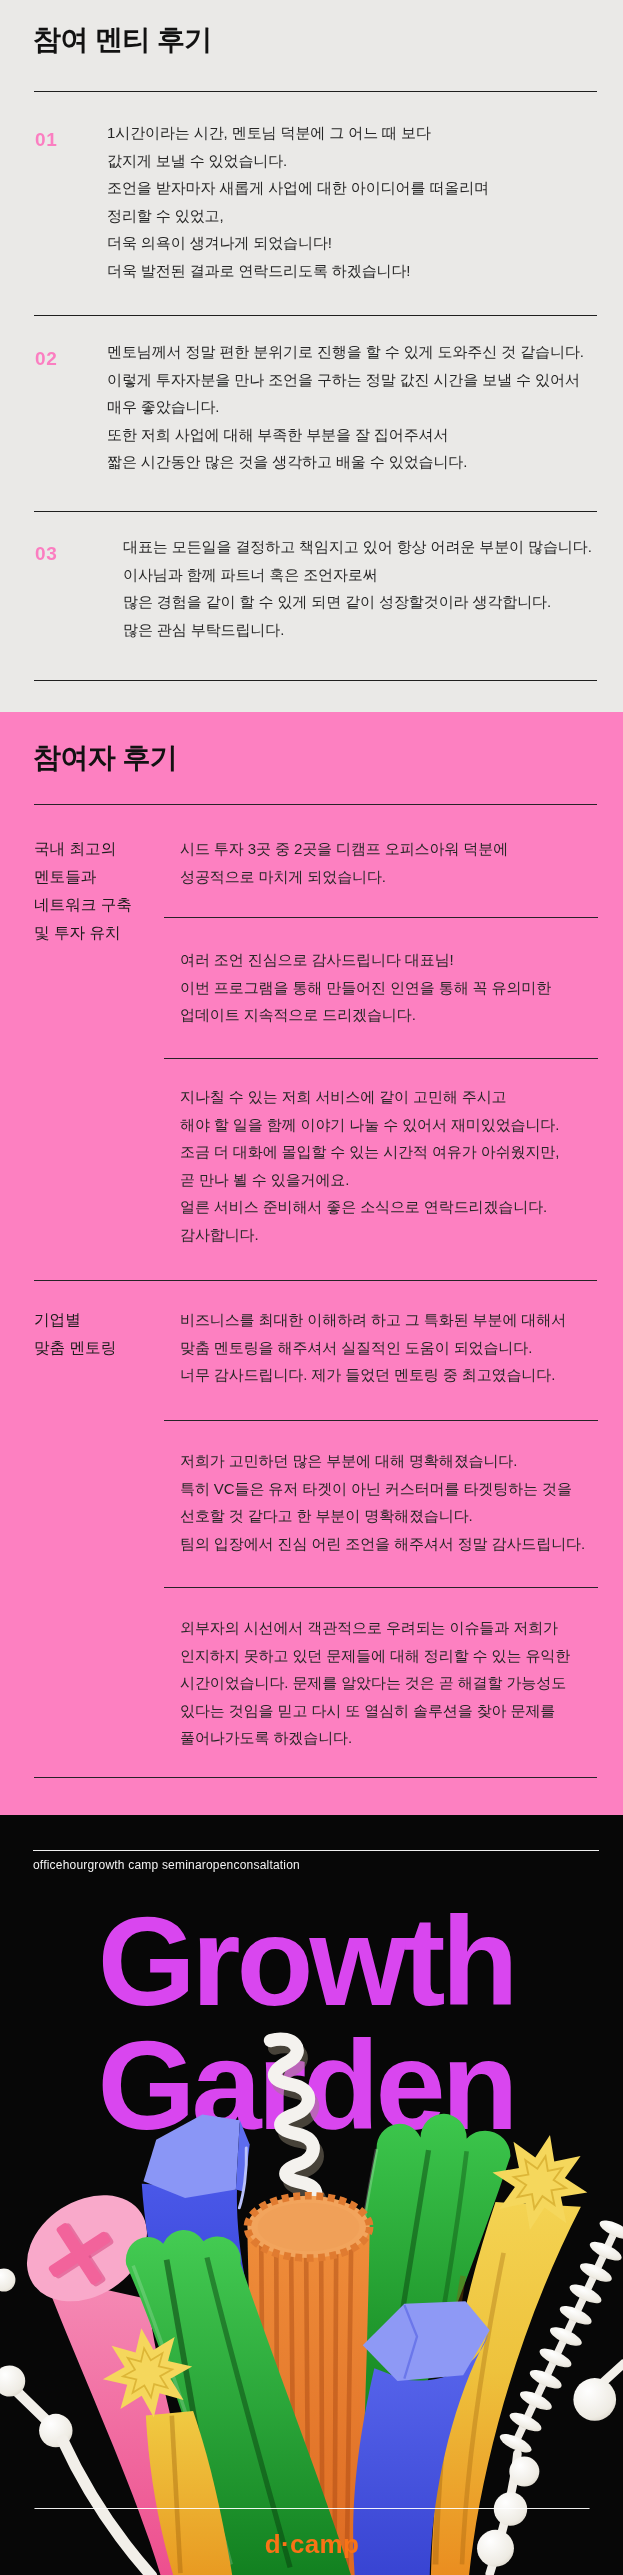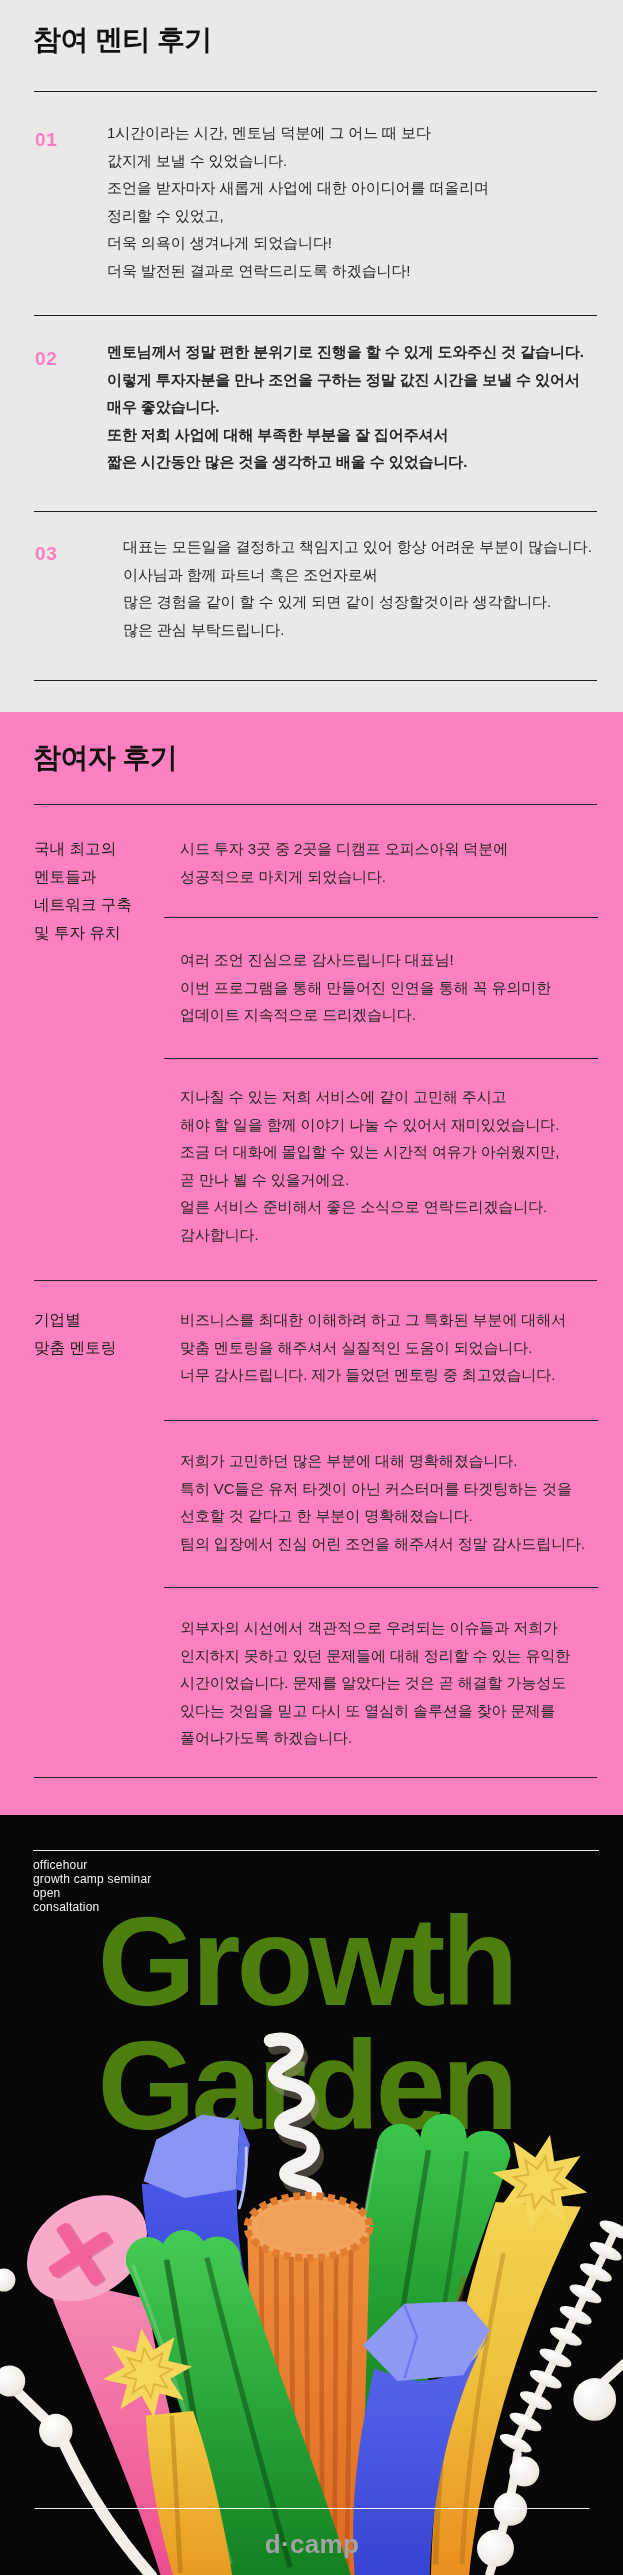--- a/index.html
+++ b/index.html
@@ -16,26 +16,26 @@
   .rule-dark{height:1.2px;background:#1f1f1f;}
   .num{font-size:19px;font-weight:700;color:#fb7ec1;letter-spacing:0.6px;line-height:1;}
   .body-txt{font-size:15px;line-height:27.5px;color:#262626;letter-spacing:-0.1px;margin-left:16px;}
   
   .sec-pink{left:0;top:712px;width:624px;height:1103px;background:#fd80c1;}
   .sec-pink .rule-dark{background:#272228;}
   .cat-label{font-size:15.6px;font-weight:400;line-height:28px;color:#1c1c1c;}
   
   .sec-black{left:0;top:1815px;width:624px;height:761px;background:#070707;}
   .foot-rule{height:1.2px;background:#efefef;}
-  .nav-row{display:flex;align-items:flex-start;flex-direction:column;}
+  .nav-row{display:flex;align-items:flex-start;}
   .nav-item{font-size:12px;color:#f4f4f4;letter-spacing:0.2px;font-weight:400;cursor:pointer;}
-  .headline{width:612px;text-align:center;color:#4d7c0f;font-weight:700;
+  .headline{width:612px;text-align:center;color:#d946ef;font-weight:700;
             font-size:126px;line-height:124px;letter-spacing:-0.032em;z-index:1;}
   .shapes-svg{left:0;top:184px;z-index:2;}
-  .brand{width:624px;text-align:center;color:#a3a3a3;font-weight:700;
+  .brand{width:624px;text-align:center;color:#f97316;font-weight:700;
          font-size:26px;letter-spacing:0.3px;z-index:3;}
 </style>
 </head>
 <body>
 
 <div class="page">
 
   <section class="abs sec-gray">
     <h1 class="abs sec-title" style="left:33px;top:23px;margin:0;">참여 멘티 후기</h1>
 
@@ -45,21 +45,21 @@
     <div class="abs body-txt ml" style="left:91px;top:119px;width:496px;">1시간이라는 시간, 멘토님 덕분에 그 어느 때 보다
 값지게 보낼 수 있었습니다.
 조언을 받자마자 새롭게 사업에 대한 아이디어를 떠올리며
 정리할 수 있었고,
 더욱 의욕이 생겨나게 되었습니다!
 더욱 발전된 결과로 연락드리도록 하겠습니다!</div>
 
     <div class="abs rule-dark" style="left:34px;top:315px;width:563px;"></div>
 
     <div class="abs num" style="left:35px;top:349px;">02</div>
-    <div class="abs body-txt ml" style="left:91px;top:338px;width:508px;font-weight:bold;">멘토님께서 정말 편한 분위기로 진행을 할 수 있게 도와주신 것 같습니다.
+    <div class="abs body-txt ml" style="left:91px;top:338px;width:508px;">멘토님께서 정말 편한 분위기로 진행을 할 수 있게 도와주신 것 같습니다.
 이렇게 투자자분을 만나 조언을 구하는 정말 값진 시간을 보낼 수 있어서
 매우 좋았습니다.
 또한 저희 사업에 대해 부족한 부분을 잘 집어주셔서
 짧은 시간동안 많은 것을 생각하고 배울 수 있었습니다.</div>
 
     <div class="abs rule-dark" style="left:34px;top:511px;width:563px;"></div>
 
     <div class="abs num" style="left:35px;top:544px;">03</div>
     <div class="abs body-txt ml" style="left:107px;top:533px;width:508px;">대표는 모든일을 결정하고 책임지고 있어 항상 어려운 부분이 많습니다.
 이사님과 함께 파트너 혹은 조언자로써

